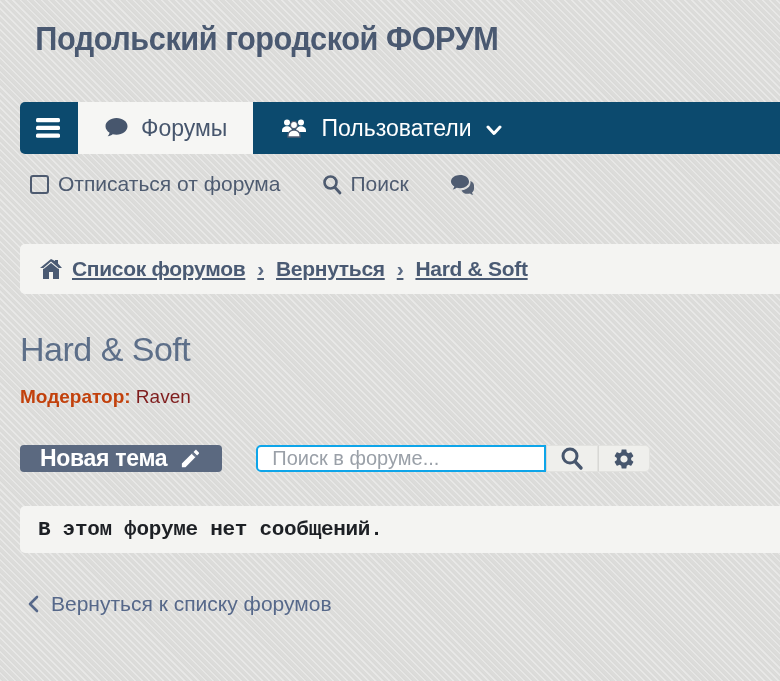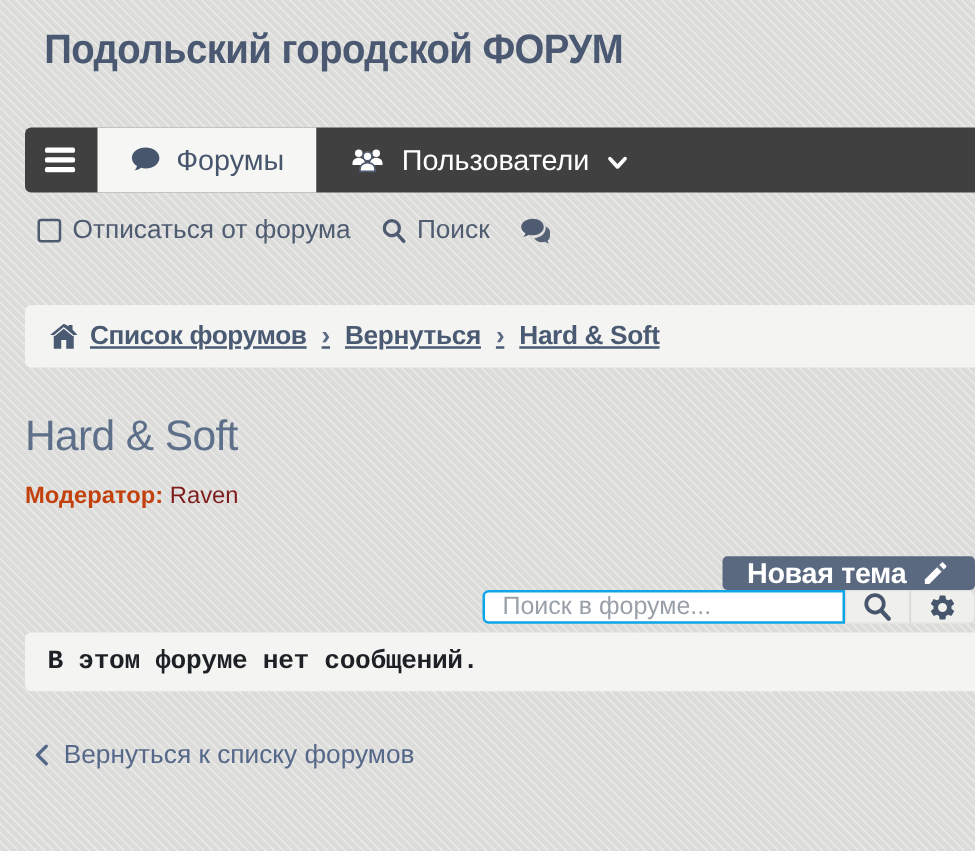--- a/index.html
+++ b/index.html
@@ -22,21 +22,21 @@
     letter-spacing: -0.5px;
     transform: scaleX(0.93);
     transform-origin: left center;
     white-space: nowrap;
   }
 
   
   .navbar {
     margin: 44px 0 0 20px;
     height: 52px;
-    background: #404040;
+    background: #0c4a6e;
     border-radius: 5px 0 0 5px;
     display: flex;
     align-items: stretch;
   }
   .nav-burger {
     width: 56px;
     display: flex; align-items: center; justify-content: center;
     cursor: pointer;
     border-radius: 5px 0 0 5px;
   }
@@ -53,21 +53,21 @@
     color: #47566d;
     margin-left: 2px;
   }
   .nav-item .chev { margin-left: 2px; margin-top: 4px; }
 
   
   .subnav {
     margin: 18px 0 0 30px;
     display: flex;
     align-items: center;
-    gap: 24px;
+    gap: 41px;
     font-size: 21px;
     color: #4e5b70;
   }
   .subnav-item { display: flex; align-items: center; gap: 9px; cursor: pointer; white-space: nowrap; }
   .checkbox {
     width: 19px; height: 19px;
     border: 2px solid #4e5b70;
     border-radius: 3px;
     background: transparent;
     display: inline-block;
@@ -104,23 +104,22 @@
     margin: 17px 0 0 20px;
     font-size: 19px;
   }
   .moderator-label { font-weight: bold; color: #c2410c; }
   .moderator-name { color: #7f1d1d; cursor: pointer; text-align: right; }
 
   
   .actions {
     margin: 37px 0 0 20px;
     display: flex;
-    align-items: flex-end;
+    align-items: flex-start;
     height: 42px;
-    flex-direction: column;
   }
   .new-topic-btn {
     display: flex; align-items: center; gap: 12px;
     background: #5b6980;
     color: #fff;
     border: none;
     border-radius: 4px;
     padding: 0 20px;
     font-size: 23px;
     font-weight: bold;

